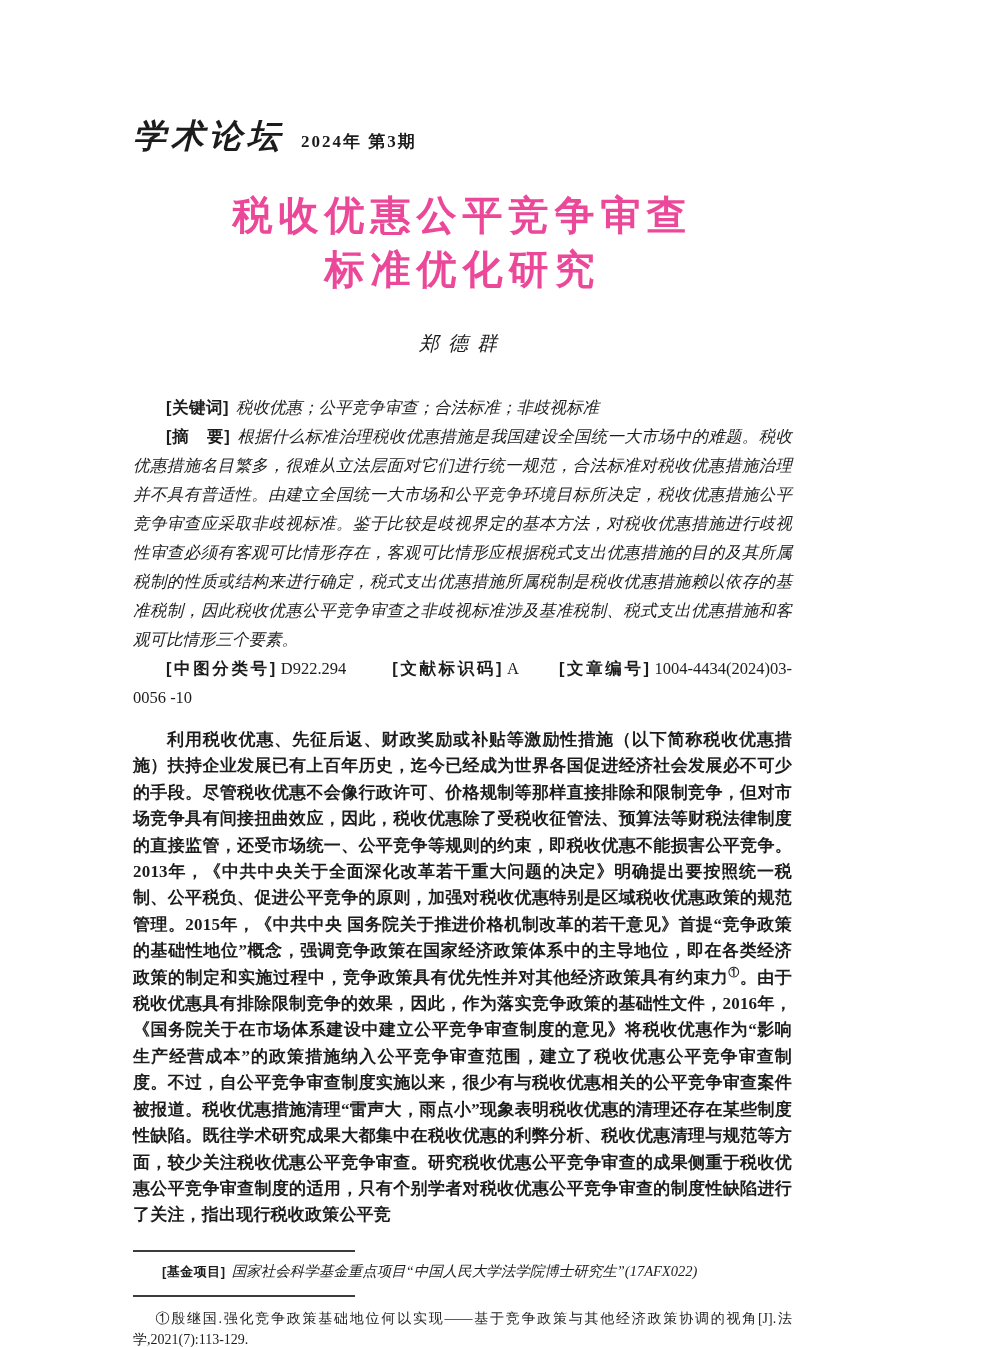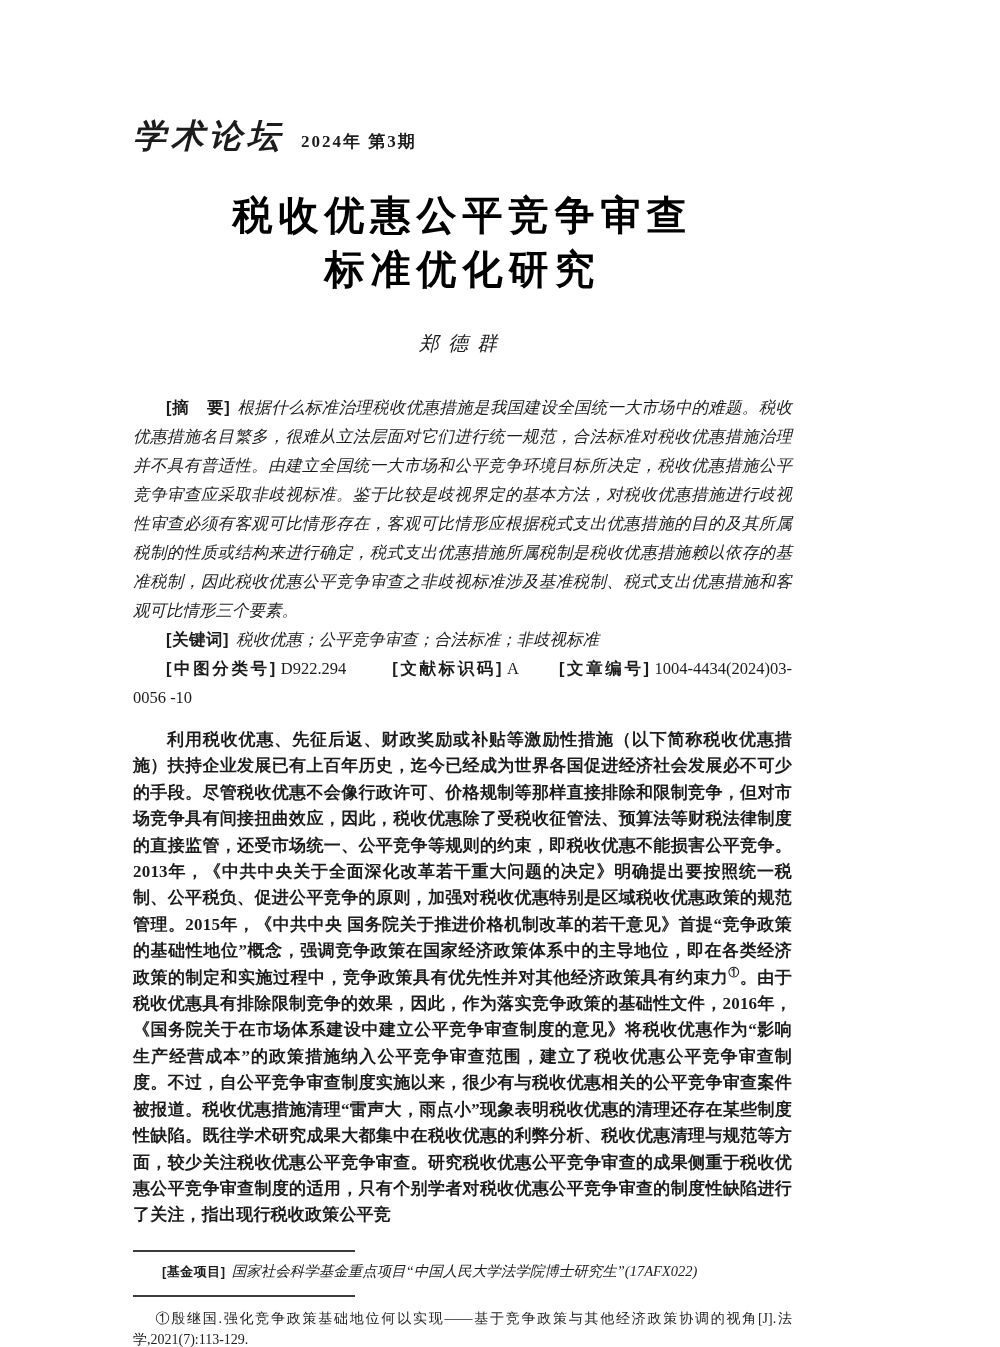--- a/index.html
+++ b/index.html
@@ -16,21 +16,21 @@
     background:#fff;
     color:var(--ink);
     font-family:var(--serif);
     overflow:hidden;
   }
   
   .jheader{display:flex;align-items:baseline;gap:16px;}
   .logo{font-family:var(--serif);font-style:italic;font-weight:700;font-size:33px;letter-spacing:5px;line-height:36px;}
   .issue{font-family:var(--serif);font-weight:700;font-size:17px;letter-spacing:2px;}
   
-  .title{margin:34px 0 0;text-align:center;font-family:var(--sans);font-weight:700;font-size:40px;line-height:54px;letter-spacing:6px;color:#000000;}
+  .title{margin:34px 0 0;text-align:center;font-family:var(--sans);font-weight:700;font-size:40px;line-height:54px;letter-spacing:6px;color:#ec4899;}
   .title span{display:block;}
   .author{margin-top:34px;text-align:center;font-family:var(--serif);font-style:italic;font-size:20px;letter-spacing:9px;}
   
   .frontmatter{margin-top:36px;font-size:16.5px;line-height:29px;text-align:justify;}
   .frontmatter p{margin:0;text-indent:2em;}
   .label{font-family:var(--sans);font-weight:700;font-style:normal;letter-spacing:0.5px;margin-right:7px;white-space:nowrap;}
   .kai{font-style:italic;}
   .meta-line .label{margin-right:5px;}
   .meta-gap1{margin-right:46px;}
   .meta-gap2{margin-right:40px;}
@@ -59,24 +59,24 @@
 
   <h1 class="title">
     <span>税收优惠公平竞争审查</span>
     <span>标准优化研究</span>
   </h1>
 
   <div class="author">郑德群</div>
 
   <section class="frontmatter">
     <p>
-      <span class="label">[摘　要]</span><span class="kai">根据什么标准治理税收优惠措施是我国建设全国统一大市场中的难题。税收优惠措施名目繁多，很难从立法层面对它们进行统一规范，合法标准对税收优惠措施治理并不具有普适性。由建立全国统一大市场和公平竞争环境目标所决定，税收优惠措施公平竞争审查应采取非歧视标准。鉴于比较是歧视界定的基本方法，对税收优惠措施进行歧视性审查必须有客观可比情形存在，客观可比情形应根据税式支出优惠措施的目的及其所属税制的性质或结构来进行确定，税式支出优惠措施所属税制是税收优惠措施赖以依存的基准税制，因此税收优惠公平竞争审查之非歧视标准涉及基准税制、税式支出优惠措施和客观可比情形三个要素。</span>
+      <span class="label">[关键词]</span><span class="kai">税收优惠；公平竞争审查；合法标准；非歧视标准</span>
     </p>
     <p>
-      <span class="label">[关键词]</span><span class="kai">税收优惠；公平竞争审查；合法标准；非歧视标准</span>
+      <span class="label">[摘　要]</span><span class="kai">根据什么标准治理税收优惠措施是我国建设全国统一大市场中的难题。税收优惠措施名目繁多，很难从立法层面对它们进行统一规范，合法标准对税收优惠措施治理并不具有普适性。由建立全国统一大市场和公平竞争环境目标所决定，税收优惠措施公平竞争审查应采取非歧视标准。鉴于比较是歧视界定的基本方法，对税收优惠措施进行歧视性审查必须有客观可比情形存在，客观可比情形应根据税式支出优惠措施的目的及其所属税制的性质或结构来进行确定，税式支出优惠措施所属税制是税收优惠措施赖以依存的基准税制，因此税收优惠公平竞争审查之非歧视标准涉及基准税制、税式支出优惠措施和客观可比情形三个要素。</span>
     </p>
     <p class="meta-line">
       <span class="meta-gap1"><span class="label">[中图分类号]</span><span>D922.294</span></span><span class="meta-gap2"><span class="label">[文献标识码]</span><span>A</span></span><span><span class="label">[文章编号]</span><span>1004-4434(2024)03- 0056 -10</span></span>
     </p>
   </section>
 
   <section class="article-body">
     <p><span>利用税收优惠、先征后返、财政奖励或补贴等激励性措施（以下简称税收优惠措施）扶持企业发展已有上百年历史，迄今已经成为世界各国促进经济社会发展必不可少的手段。尽管税收优惠不会像行政许可、价格规制等那样直接排除和限制竞争，但对市场竞争具有间接扭曲效应，因此，税收优惠除了受税收征管法、预算法等财税法律制度的直接监管，还受市场统一、公平竞争等规则的约束，即税收优惠不能损害公平竞争。2013年，《中共中央关于全面深化改革若干重大问题的决定》明确提出要按照统一税制、公平税负、促进公平竞争的原则，加强对税收优惠特别是区域税收优惠政策的规范管理。2015年，《中共中央 国务院关于推进价格机制改革的若干意见》首提“竞争政策的基础性地位”概念，强调竞争政策在国家经济政策体系中的主导地位，即在各类经济政策的制定和实施过程中，竞争政策具有优先性并对其他经济政策具有约束力</span><sup class="fn-ref">①</sup><span>。由于税收优惠具有排除限制竞争的效果，因此，作为落实竞争政策的基础性文件，2016年，《国务院关于在市场体系建设中建立公平竞争审查制度的意见》将税收优惠作为“影响生产经营成本”的政策措施纳入公平竞争审查范围，建立了税收优惠公平竞争审查制度。不过，自公平竞争审查制度实施以来，很少有与税收优惠相关的公平竞争审查案件被报道。税收优惠措施清理“雷声大，雨点小”现象表明税收优惠的清理还存在某些制度性缺陷。既往学术研究成果大都集中在税收优惠的利弊分析、税收优惠清理与规范等方面，较少关注税收优惠公平竞争审查。研究税收优惠公平竞争审查的成果侧重于税收优惠公平竞争审查制度的适用，只有个别学者对税收优惠公平竞争审查的制度性缺陷进行了关注，指出现行税收政策公平竞</span></p>
   </section>
 

